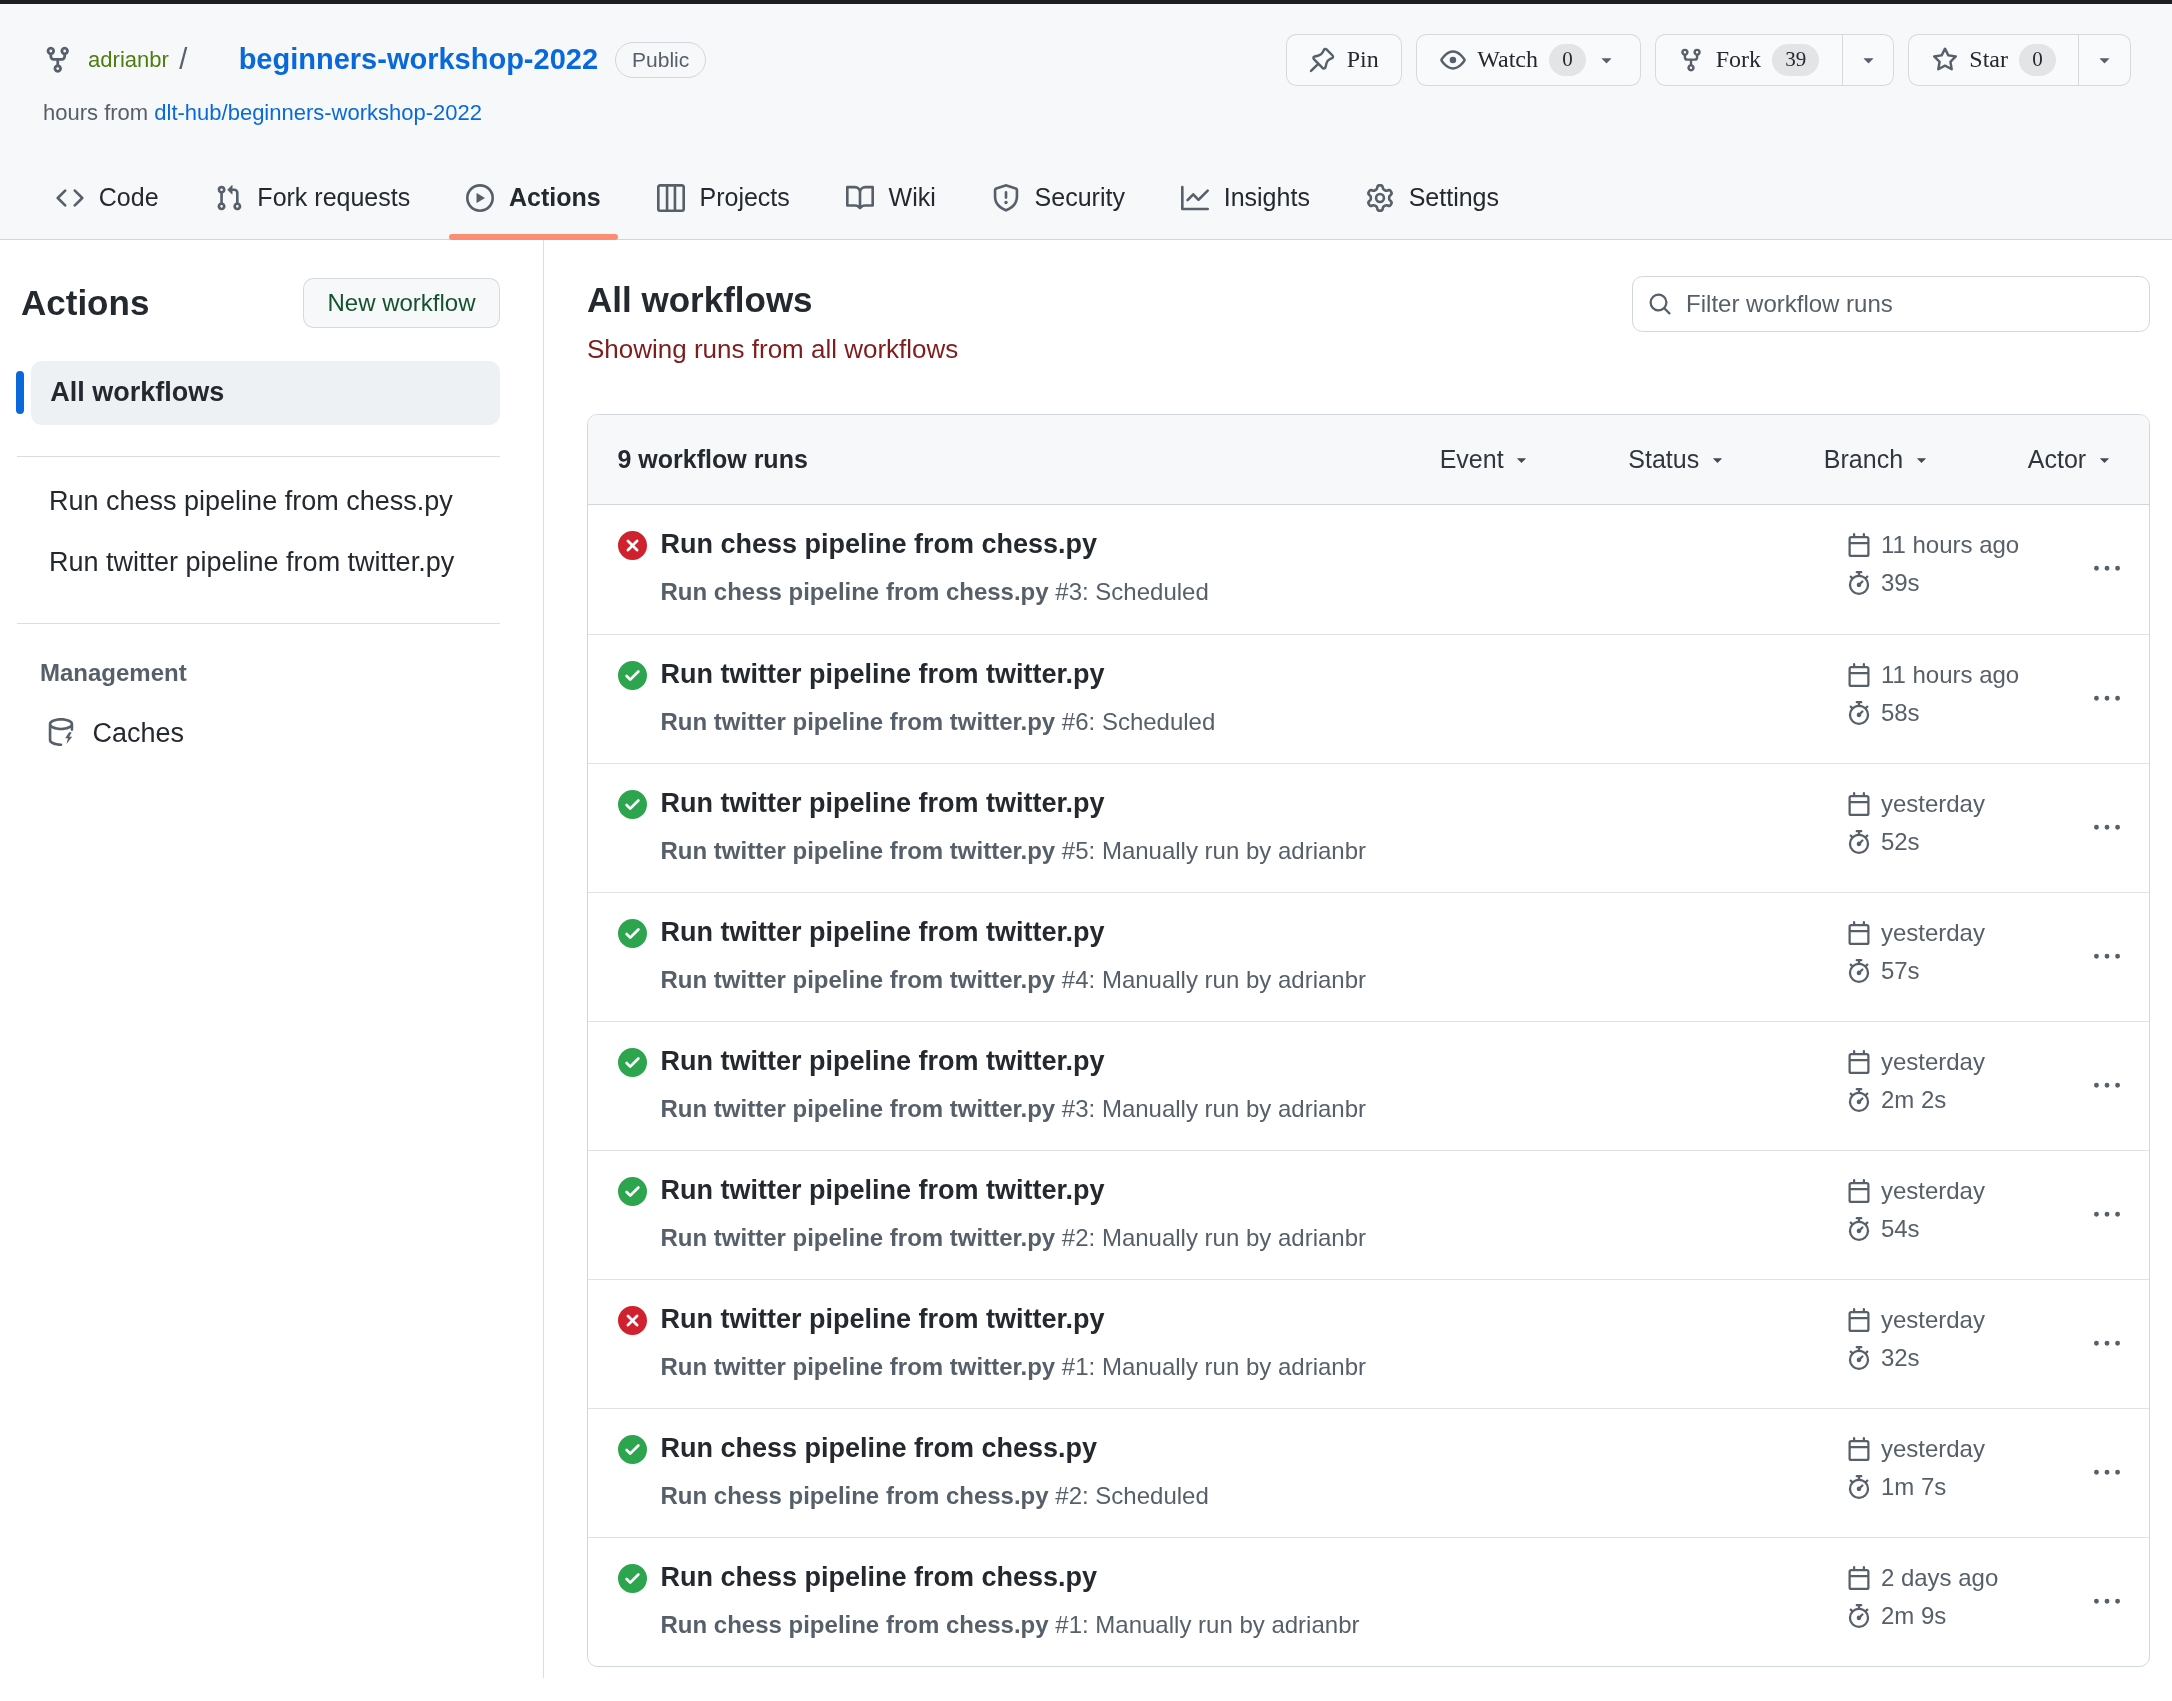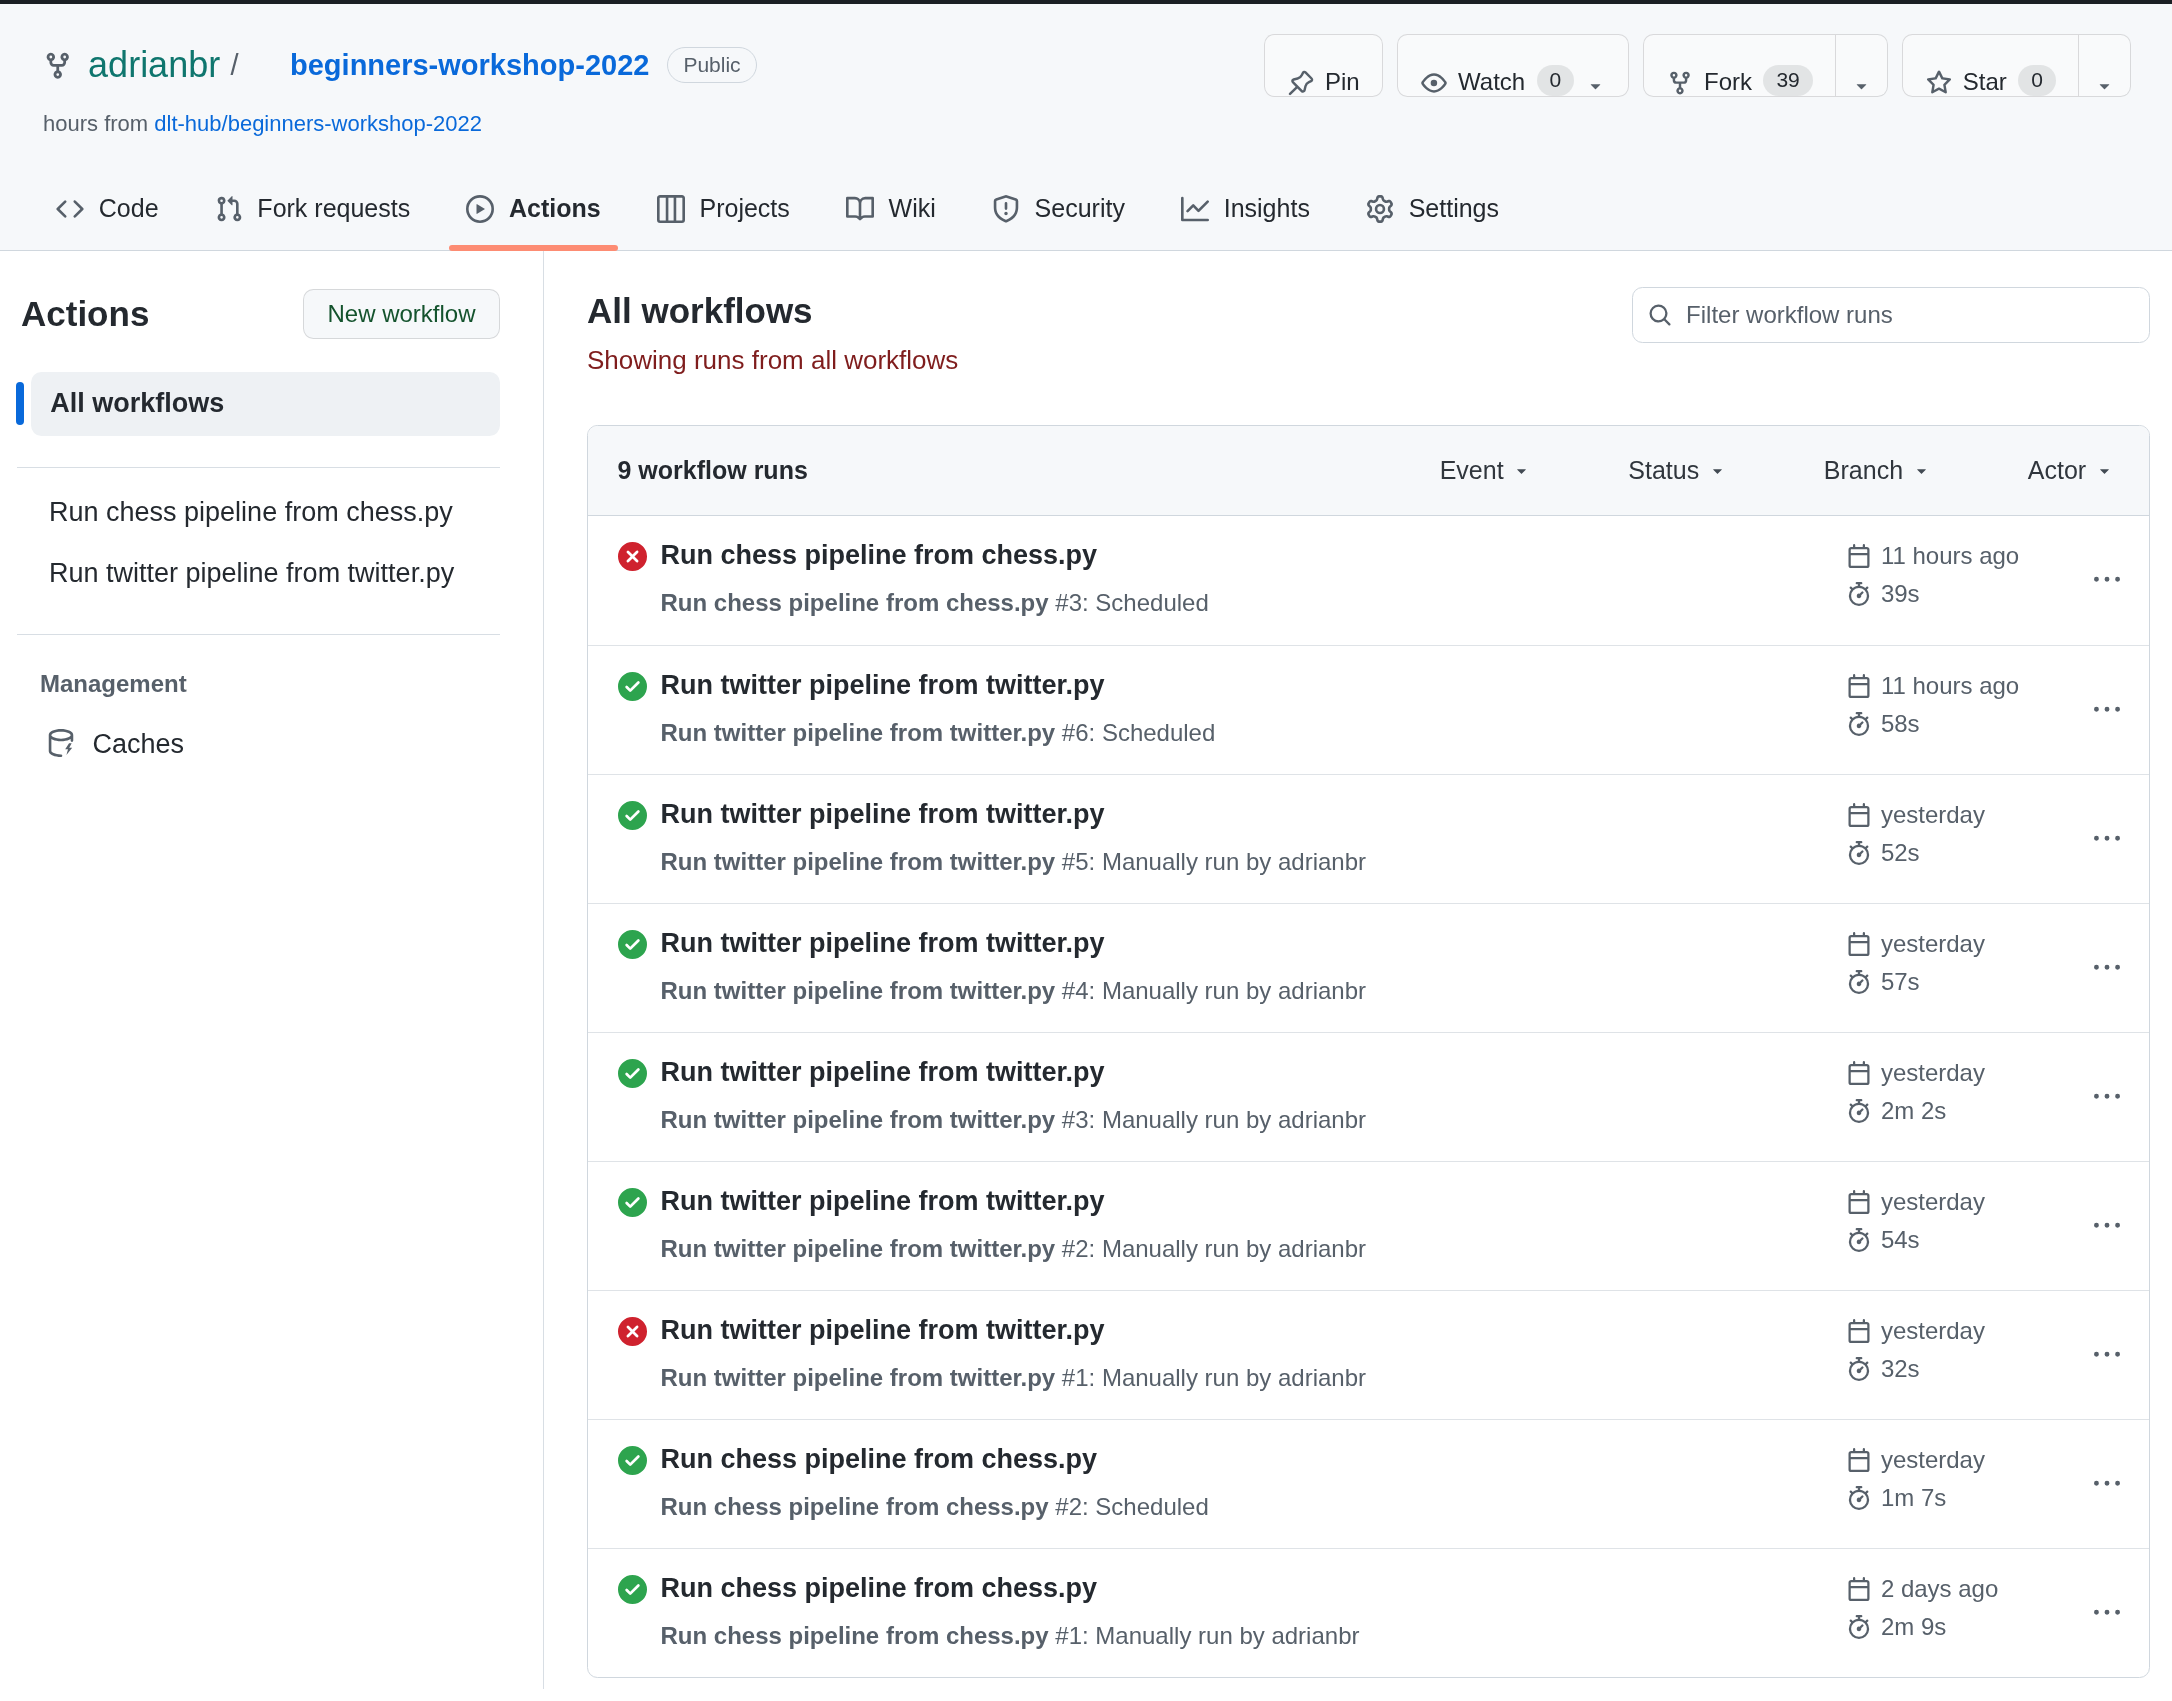--- a/index.html
+++ b/index.html
@@ -7,29 +7,29 @@
     font-family:"Liberation Sans","DejaVu Sans",sans-serif; color:#24292f; }
   a { text-decoration:none; }
   svg { display:block; flex:none; }
 
   
   .top-strip { height:4.3px; background:#1b1f24; }
   .app-header { background:#f6f8fa; border-bottom:1.7px solid #d0d7de; padding-top:29.5px; }
   .repo-row { display:flex; align-items:center; justify-content:space-between; padding:0 42px 0 43px; }
   .repo-left { display:flex; align-items:center; }
   .repo-left .repo-ic { fill:#57606a; margin-right:15.6px; }
-  .owner-link { font-size:36px; color:#0f766e; }
+  .owner-link { font-size:22px; color:#4d7c0f; }
   .slash { font-size:29px; color:#57606a; margin:0 10.4px; }
   .repo-link { font-size:29px; font-weight:700; color:#0969da;margin-left:41px; }
   .badge { margin-left:17.4px; font-size:21px; color:#57606a; border:1.7px solid #d0d7de;
     border-radius:868px; padding:6px 15.6px 7px; line-height:1; background:transparent; }
   .hdr-buttons { display:flex; gap:14px; align-items:center; }
-  .btn { display:inline-flex; align-items:flex-end; height:63px; padding:0 22.6px; background:#f9fafb;
+  .btn { display:inline-flex; align-items:center; height:52px; padding:0 22.6px; background:#f9fafb;
     border:1.7px solid rgba(31,35,40,0.15); border-radius:10.4px; font-size:24px; font-weight:500;
-    color:#24292f; cursor:pointer; font-family:Liberation Sans, sans-serif; }
+    color:#24292f; cursor:pointer; font-family:Liberation Serif, serif; }
   .btn svg.lead { fill:#57606a; margin-right:11.3px; }
   .pill { margin-left:11.3px; background:rgba(31,35,40,0.10); border-radius:868px; padding:3.5px 13px;
     font-size:21px; font-weight:500; color:#24292f; }
   .btn .caret { fill:#57606a; margin-left:10.4px; }
   .split { display:inline-flex; }
   .split .btn-main { border-radius:10.4px 0 0 10.4px; }
   .split .btn-caret { border-radius:0 10.4px 10.4px 0; border-left:0; padding:0 14.8px; }
   .split .btn-caret svg { fill:#57606a; }
   .forked-line { margin:14px 0 0 43px; font-size:22px; color:#57606a; }
   .forked-line a { color:#0969da; }

